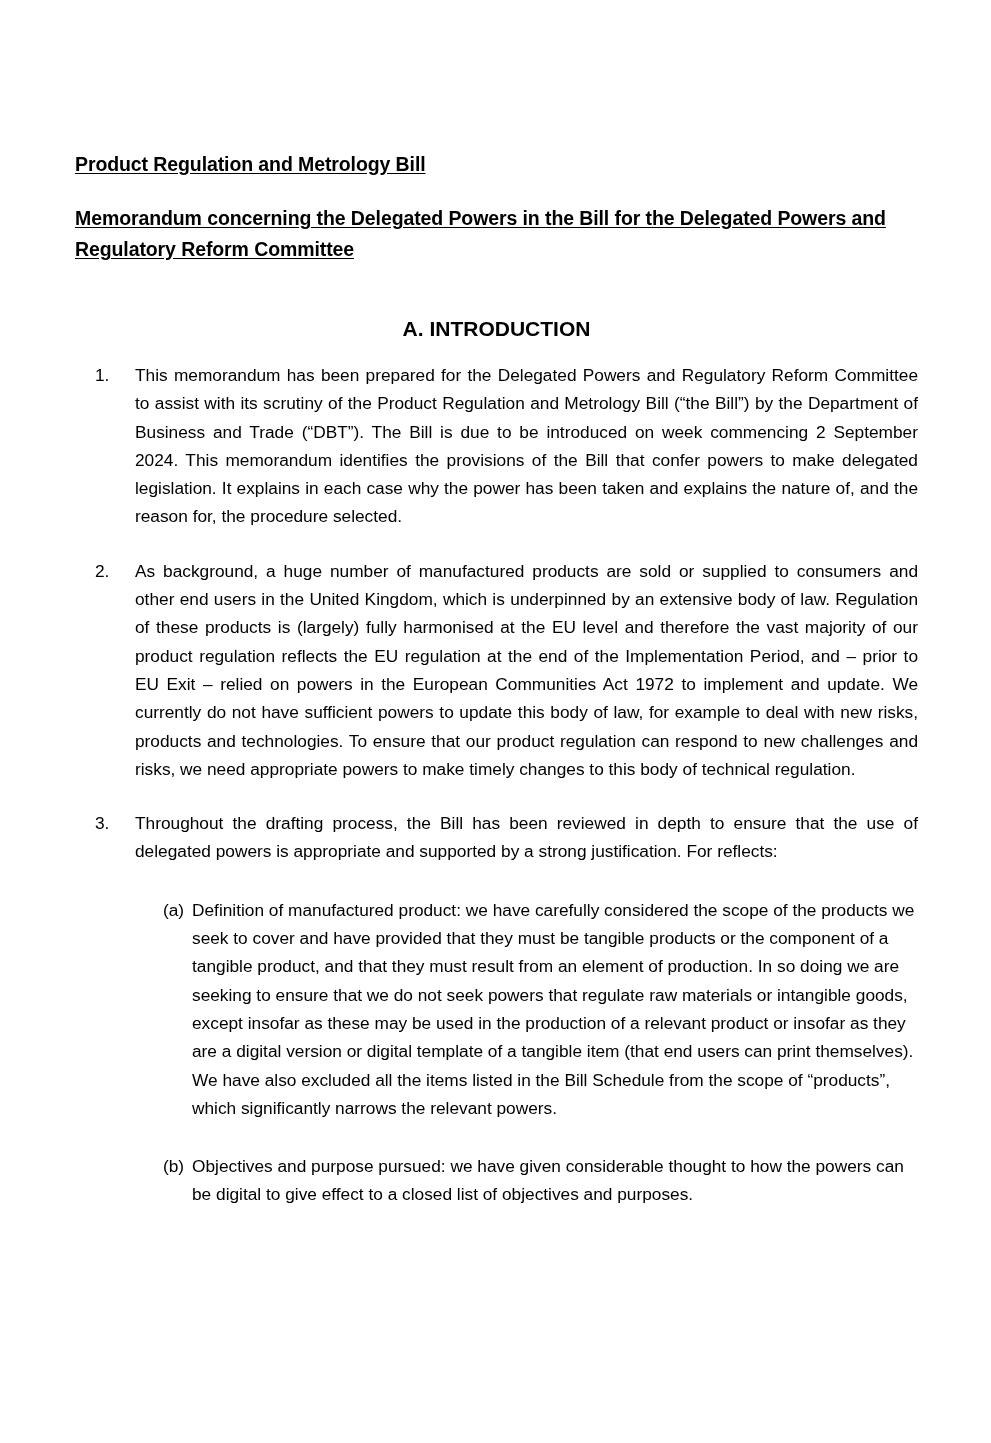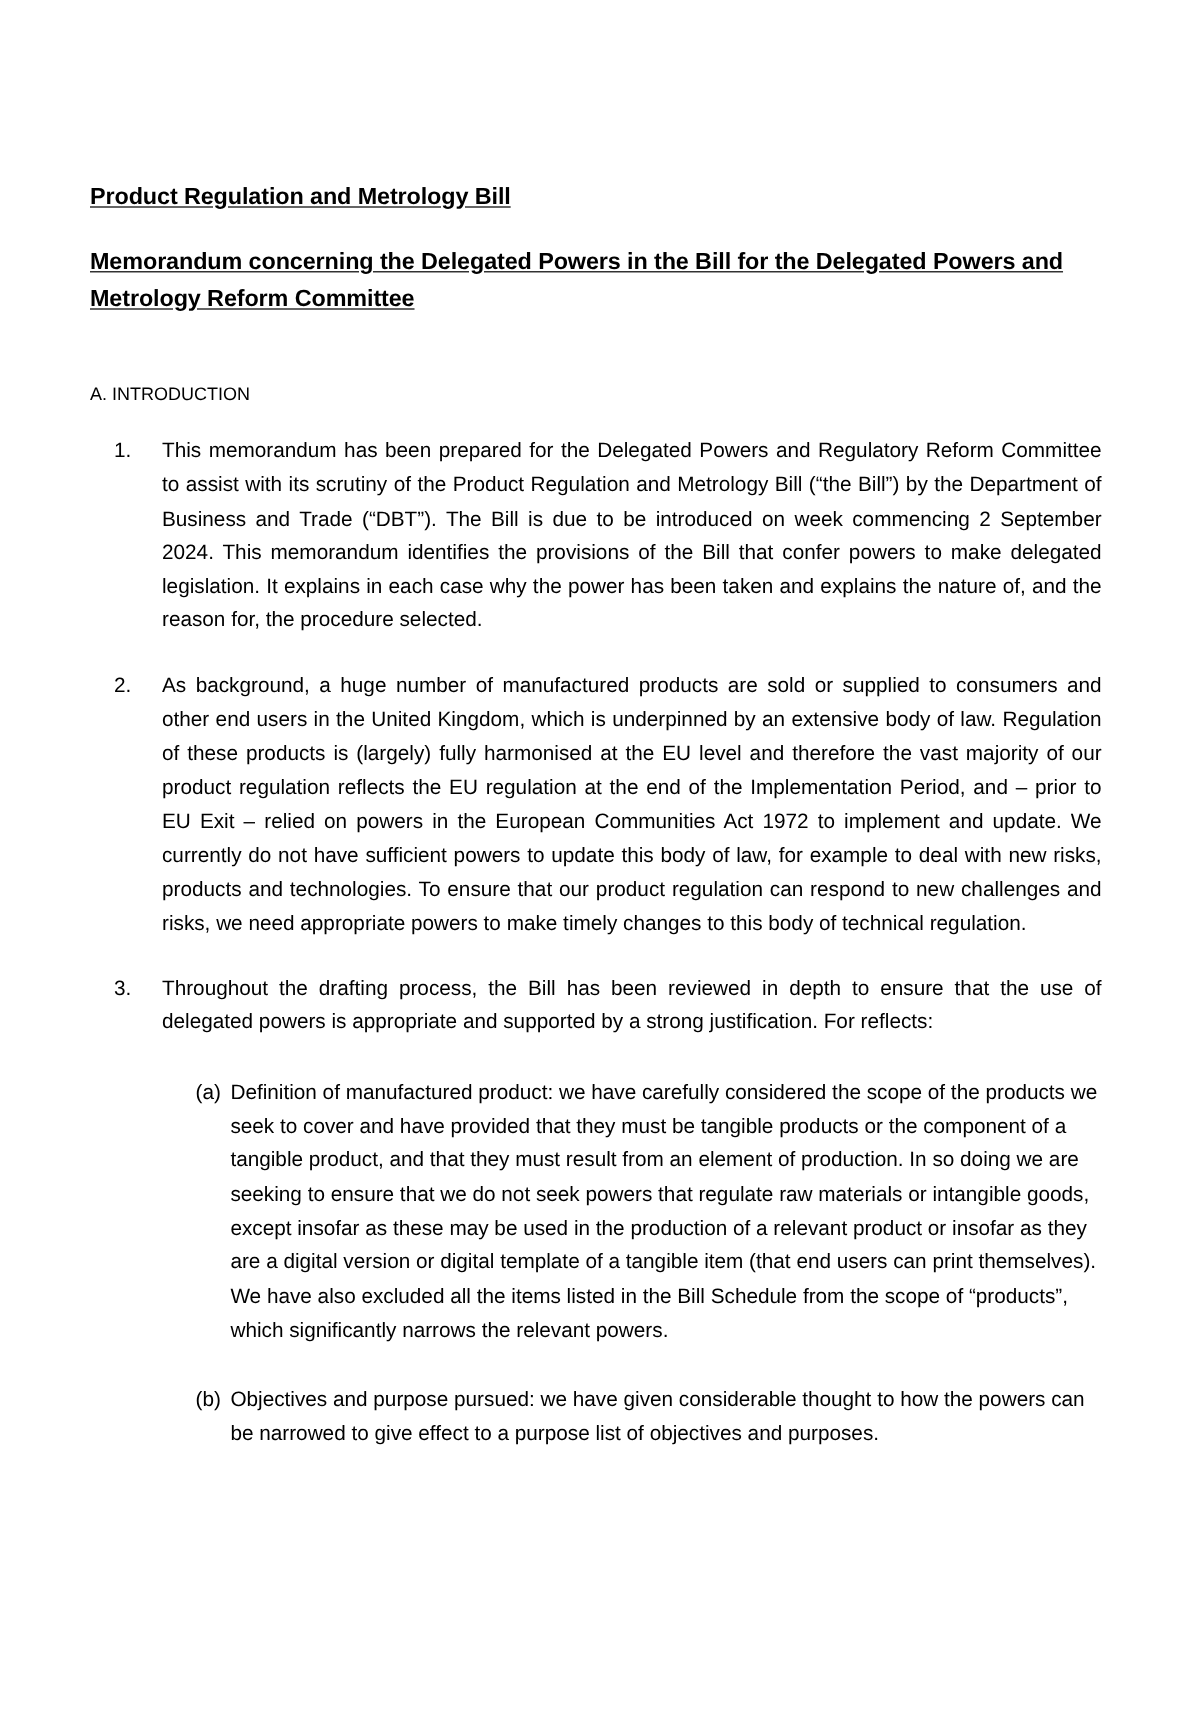--- a/index.html
+++ b/index.html
@@ -42,24 +42,25 @@
   .doc-subtitle {
     font-size: 19.5px;
     font-weight: bold;
     line-height: 31px;
     text-decoration: underline;
     text-underline-offset: 2px;
     margin: 24px 0 0 0;
     letter-spacing: -0.1px;
   }
   .section-heading {
-    font-size: 15px;
-    font-weight: normal;
+    font-size: 21px;
+    font-weight: bold;
     line-height: 24px;
     margin: 52px 0 0 0;
+    text-align: center;
   }
 
   
   .num-list {
     margin: 20px 0 0 0;
     padding: 0;
     list-style: none;
   }
   .num-item {
     position: relative;
@@ -126,21 +127,21 @@
 </style>
 </head>
 <body>
 
 <div class="page">
 
   <div class="content">
 
     <h1 class="doc-title">Product Regulation and Metrology Bill</h1>
 
-    <h2 class="doc-subtitle">Memorandum concerning the Delegated Powers in the Bill for the Delegated Powers and Metrology Reform Committee</h2>
+    <h2 class="doc-subtitle">Memorandum concerning the Delegated Powers in the Bill for the Delegated Powers and Regulatory Reform Committee</h2>
 
     <h3 class="section-heading">A. INTRODUCTION</h3>
 
     <ol class="num-list">
 
       <li class="num-item">
         <span class="num-marker">1.</span>
         <span>This memorandum has been prepared for the Delegated Powers and Regulatory Reform Committee to assist with its scrutiny of the Product Regulation and Metrology Bill (“the Bill”) by the Department of Business and Trade (“DBT”). The Bill is due to be introduced on week commencing 2 September 2024. This memorandum identifies the provisions of the Bill that confer powers to make delegated legislation. It explains in each case why the power has been taken and explains the nature of, and the reason for, the procedure selected.</span>
       </li>
 
@@ -158,21 +159,21 @@
 
     <ol class="alpha-list">
 
       <li class="alpha-item">
         <span class="alpha-marker">(a)</span>
         <span>Definition of manufactured product: we have carefully considered the scope of the products we seek to cover and have provided that they must be tangible products or the component of a tangible product, and that they must result from an element of production. In so doing we are seeking to ensure that we do not seek powers that regulate raw materials or intangible goods, except insofar as these may be used in the production of a relevant product or insofar as they are a digital version or digital template of a tangible item (that end users can print themselves). We have also excluded all the items listed in the Bill Schedule from the scope of “products”, which significantly narrows the relevant powers.</span>
       </li>
 
       <li class="alpha-item">
         <span class="alpha-marker">(b)</span>
-        <span>Objectives and purpose pursued: we have given considerable thought to how the powers can be narrowed to give effect to a purpose list of objectives and purposes.</span>
+        <span>Objectives and purpose pursued: we have given considerable thought to how the powers can be digital to give effect to a closed list of objectives and purposes.</span>
       </li>
 
     </ol>
 
   </div>
 
   <div class="footer">
     <span class="footer-line">Product Regulation Bill: Delegated Powers Memorandum</span>
   </div>
 

